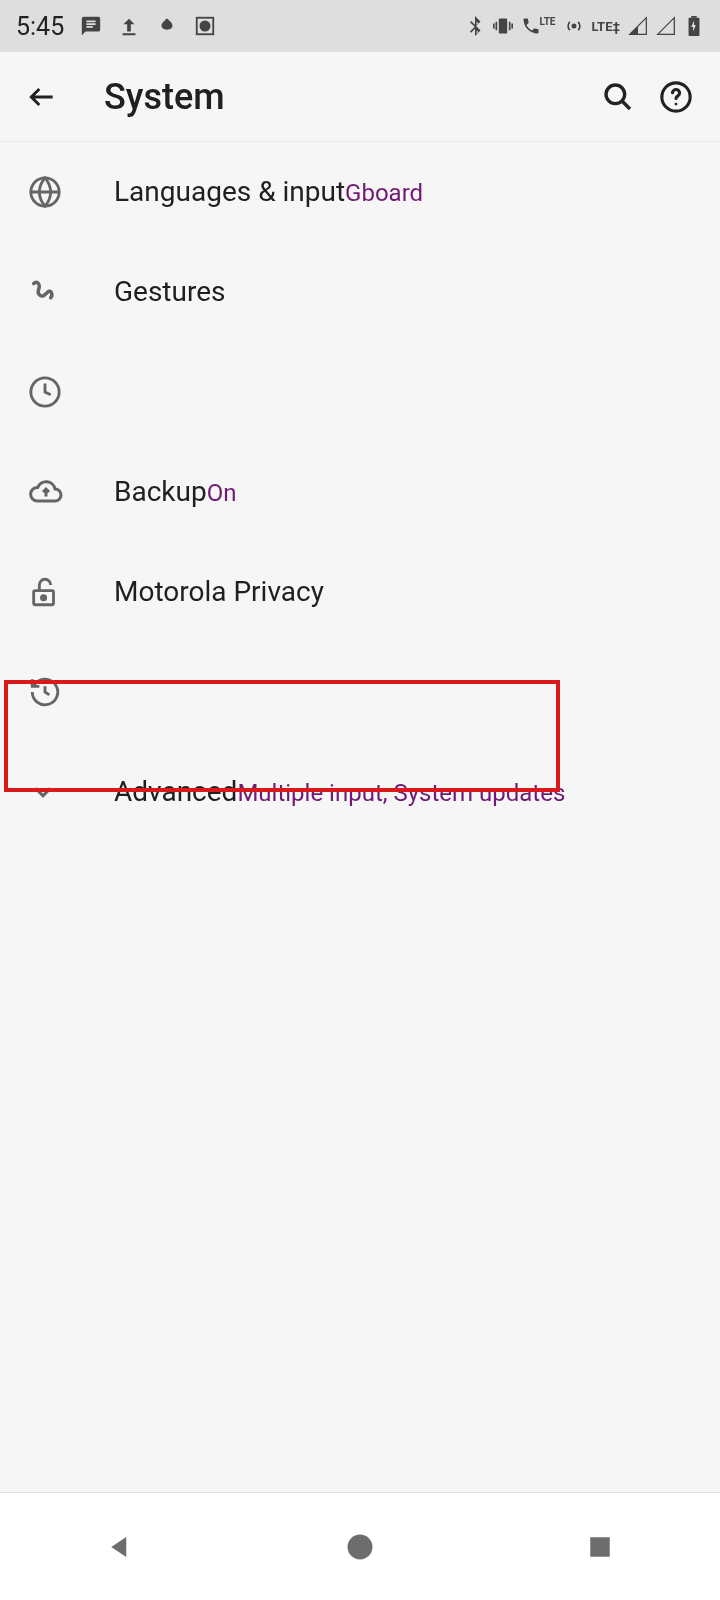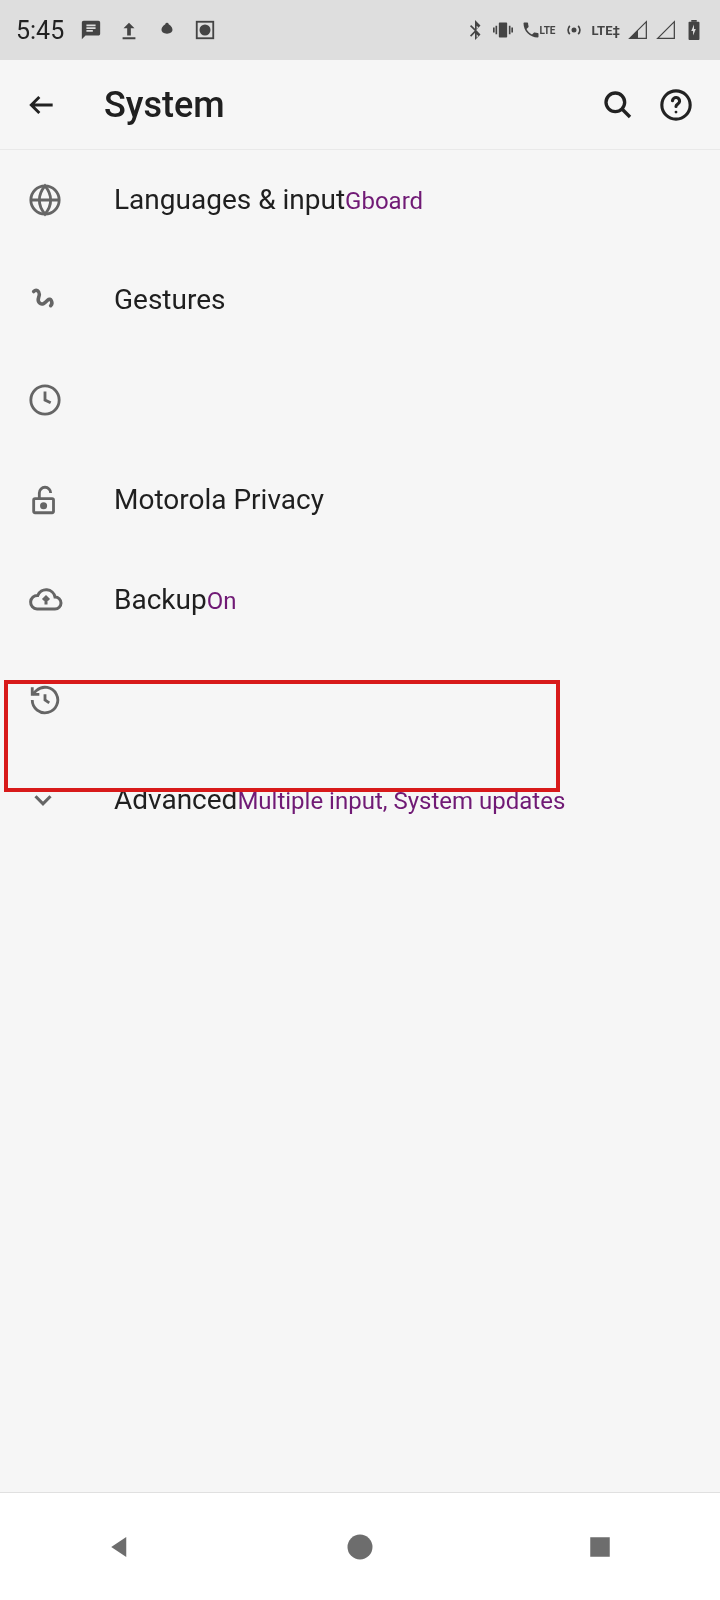--- a/index.html
+++ b/index.html
@@ -9,41 +9,41 @@
     }
     body {
       font-family: Roboto, Arial, sans-serif;
       width: 720px;
       height: 1600px;
       background: #f6f6f6;
       position: relative;
       overflow: hidden;
     }
     .status-bar {
-      height: 60px;
+      height: 52px;
       background: #dedede;
       display: flex;
       align-items: center;
       padding: 0 16px;
       justify-content: space-between;
     }
     .status-left {
       display: flex;
       align-items: center;
       gap: 16px;
     }
     .status-time {
       font-size: 25px;
       color: #222;
       font-weight: 400;
     }
     .status-icon-small {
       color: #444;
       display: flex;
-      align-items: center;
+      align-items: flex-start;
     }
     .status-right {
       display: flex;
       align-items: center;
       gap: 8px;
     }
     .status-right .status-icon-small svg {
       width: 20px;
       height: 20px;
     }
@@ -274,46 +274,46 @@
           <circle cx="12" cy="12" r="10"></circle>
           <path d="M12 6v6l4 2"></path>
         </svg>
     </div>
     <div class="setting-text">
     </div>
   </div>
 
   <div class="setting-item">
     <div class="setting-icon">
+      <svg width="36" height="36" viewBox="0 0 24 24" fill="none" stroke="currentColor" stroke-width="2">
+          <path d="M18 18a4 4 0 0 0 0-8 6 6 0 0 0-11.5-1A4.5 4.5 0 0 0 6 18z"></path>
+          <path d="M12 15V10m-2 2 2-2 2 2"></path>
+        </svg>
+    </div>
+    <div class="setting-text">
+      <span class="setting-title">Backup</span>
+      <span class="setting-subtitle">On</span>
+    </div>
+  </div>
+
+  <div class="setting-item">
+    <div class="setting-icon">
       <svg width="34" height="34" viewBox="0 0 24 24" fill="none" stroke="currentColor" stroke-width="2">
           <rect x="4" y="11" width="14" height="10" rx="1"></rect>
           <circle cx="11" cy="16" r="1.5" fill="currentColor"></circle>
           <path d="M8 11V7a4 4 0 0 1 8 0"></path>
         </svg>
     </div>
     <div class="setting-text">
       <span class="setting-title">Motorola Privacy</span>
     </div>
   </div>
 
   <div class="setting-item">
     <div class="setting-icon">
-      <svg width="36" height="36" viewBox="0 0 24 24" fill="none" stroke="currentColor" stroke-width="2">
-          <path d="M18 18a4 4 0 0 0 0-8 6 6 0 0 0-11.5-1A4.5 4.5 0 0 0 6 18z"></path>
-          <path d="M12 15V10m-2 2 2-2 2 2"></path>
-        </svg>
-    </div>
-    <div class="setting-text">
-      <span class="setting-title">Backup</span>
-      <span class="setting-subtitle">On</span>
-    </div>
-  </div>
-
-  <div class="setting-item">
-    <div class="setting-icon">
       <svg width="34" height="34" viewBox="0 0 24 24" fill="none" stroke="currentColor" stroke-width="2">
           <path d="M3 12a9 9 0 1 0 3-6.7L3 8"></path>
           <path d="M3 3v5h5"></path>
           <path d="M12 8v4l3 2"></path>
         </svg>
     </div>
   </div>
 
   <div class="setting-item">
     <div class="setting-icon">

